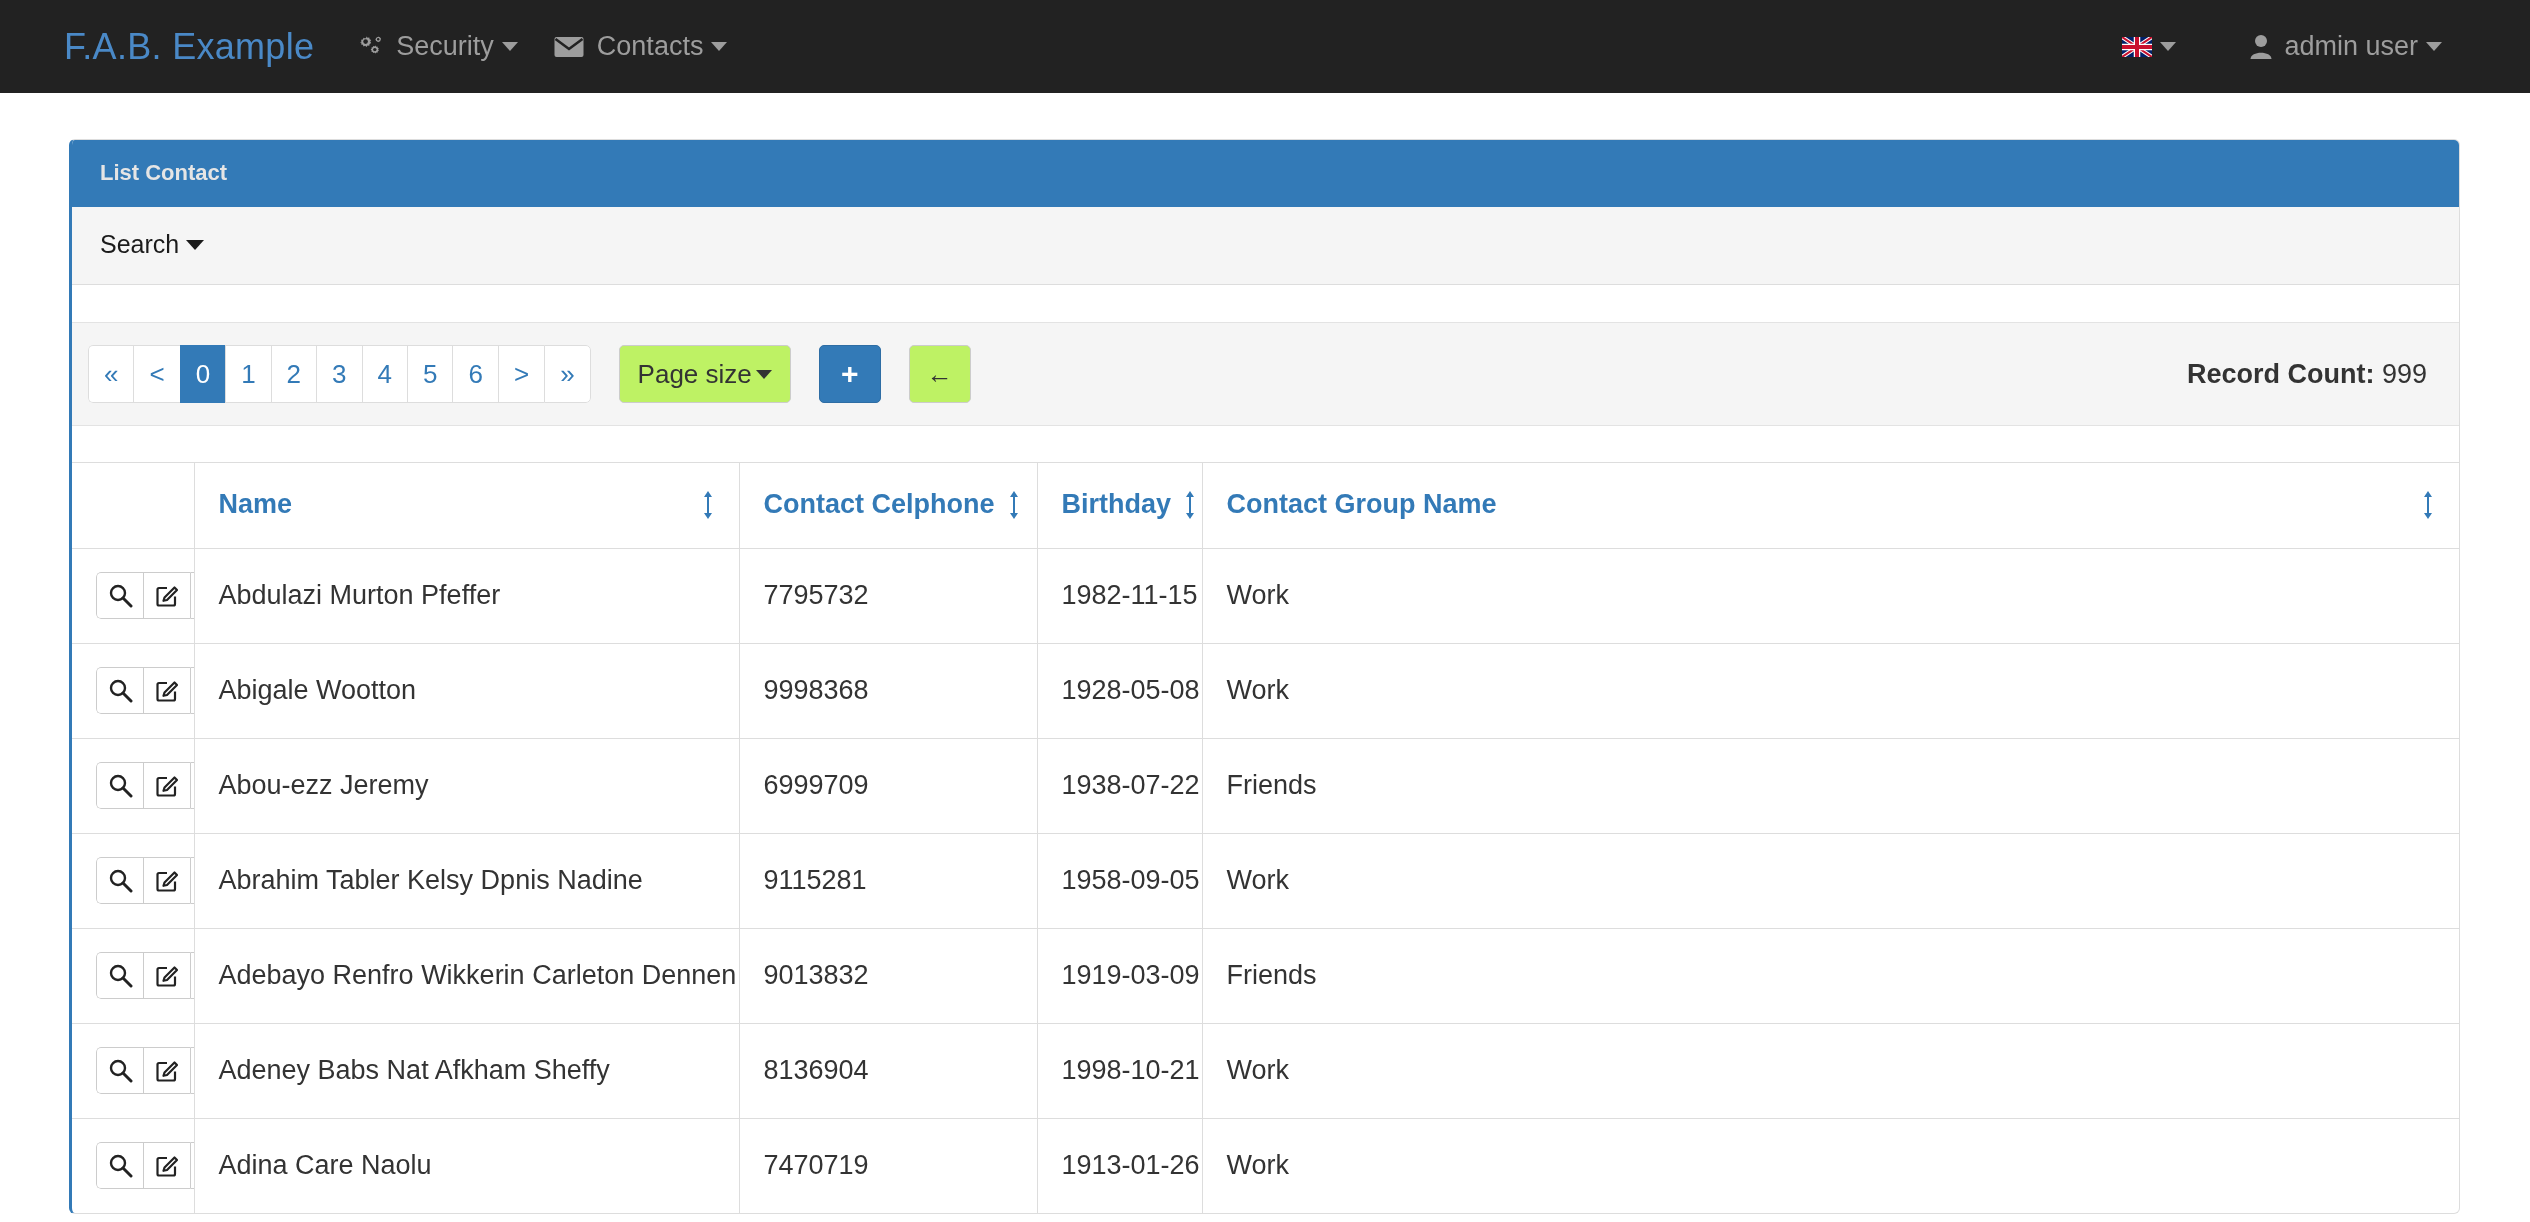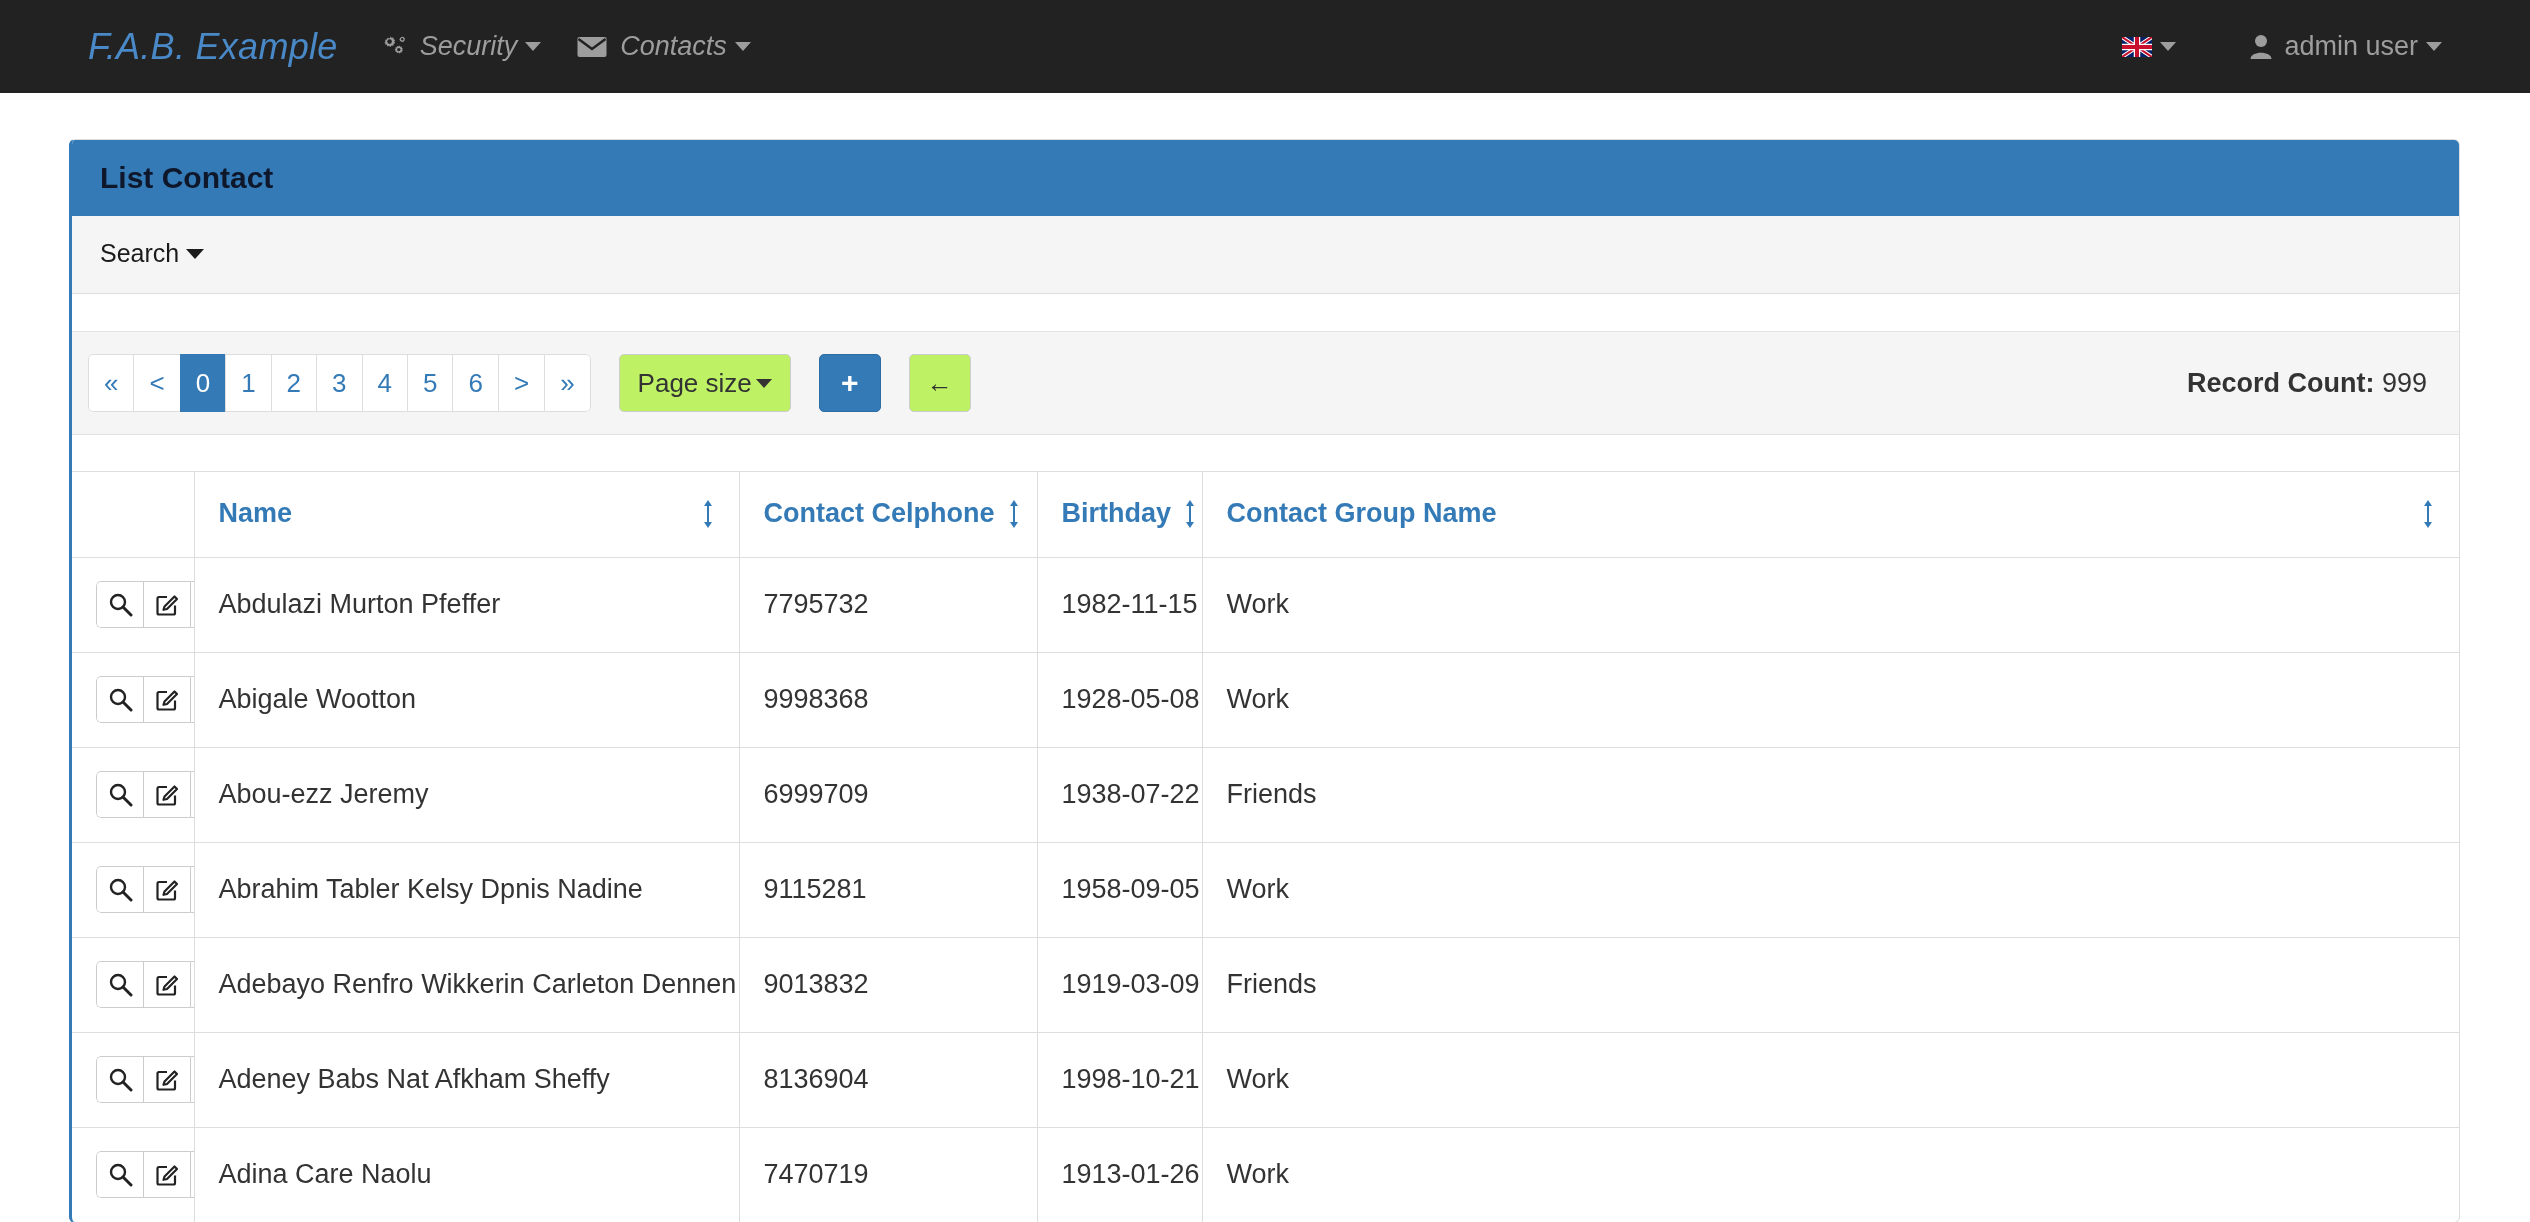--- a/index.html
+++ b/index.html
@@ -17,22 +17,21 @@
     height: 93px;
     background: #222222;
     display: flex;
     align-items: center;
     padding: 0 0 0 0;
     position: relative;
   }
   .nav-left {
     display: flex;
     align-items: center;
-    padding-left: 88px;
-    font-style: italic;
+    padding-left: 64px;
   }
   .brand {
     color: #4a89c7;
     font-size: 36px;
     font-weight: normal;
     letter-spacing: 0.3px;
     margin-right: 42px;
     white-space: nowrap;
     cursor: pointer;
   }
@@ -79,23 +78,23 @@
   .panel {
     border: 1px solid #dddddd;
     border-left: 3px solid #337ab7;
     border-radius: 6px;
     background: #ffffff;
     overflow: hidden;
   }
 
   .panel-heading {
     background: #337ab7;
-    color: #0f172a;
+    color: #e5e5e5;
     padding: 21px 24px 22px 28px;
-    font-size: 30px;
+    font-size: 22px;
     font-weight: bold;
     line-height: 1.1;
   }
 
   
   .search-bar {
     background: #f5f5f5;
     border-bottom: 1px solid #dddddd;
     padding: 23px 28px 25px 28px;
   }

